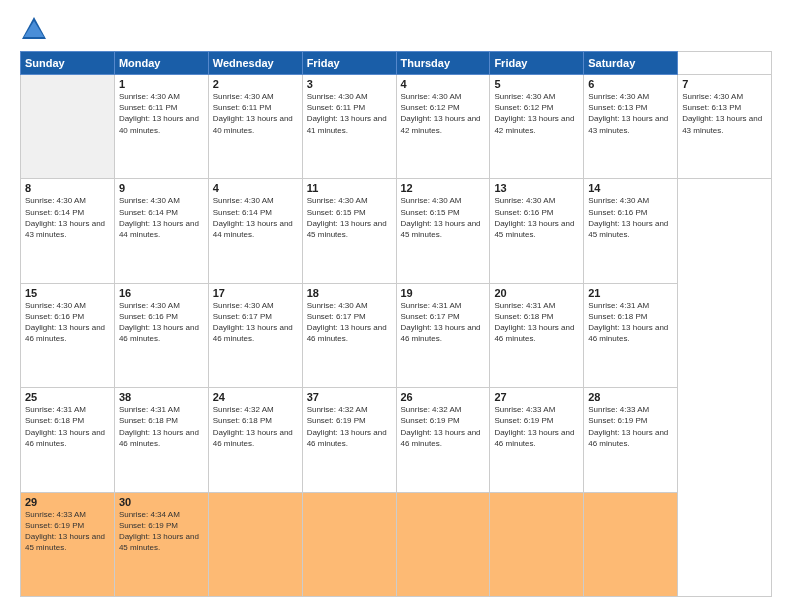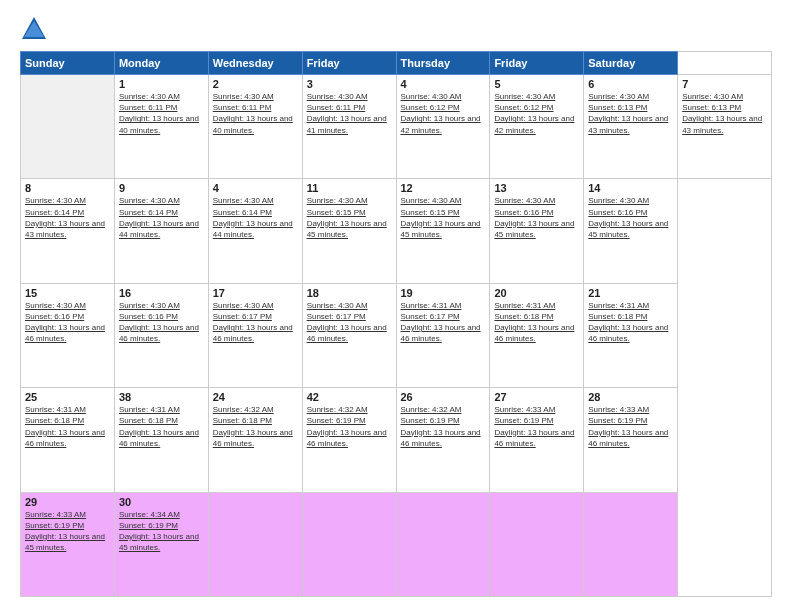--- a/index.html
+++ b/index.html
@@ -74,34 +74,33 @@
       padding: 3px 4px;
       font-size: 8.5px;
       color: #222;
       height: 82px;
       background: #fff;
     }
     .calendar td.empty {
       background: #f0f0f0;
     }
     .calendar td.last-row {
-      background: #f0abfc;
+      background: #fdba74;
     }
     .day-num {
       font-size: 11px;
       font-weight: bold;
       color: #222;
       display: block;
       margin-bottom: 1px;
     }
     .day-info {
       font-size: 8px;
       color: #333;
       line-height: 1.4;
-      text-decoration: underline;
     }
   </style>
 </head>
 <body>
 
 <div class="page">
   <div class="header">
     <div class="logo">
       <svg class="logo-icon" viewBox="0 0 28 28">
         <polygon points="14,2 26,24 2,24" fill="#1a5ea8"></polygon>
@@ -229,21 +228,21 @@
           </td>
           <td>
             <span class="day-num">38</span>
             <div class="day-info">Sunrise: 4:31 AM<br>Sunset: 6:18 PM<br>Daylight: 13 hours and 46 minutes.</div>
           </td>
           <td>
             <span class="day-num">24</span>
             <div class="day-info">Sunrise: 4:32 AM<br>Sunset: 6:18 PM<br>Daylight: 13 hours and 46 minutes.</div>
           </td>
           <td>
-            <span class="day-num">42</span>
+            <span class="day-num">37</span>
             <div class="day-info">Sunrise: 4:32 AM<br>Sunset: 6:19 PM<br>Daylight: 13 hours and 46 minutes.</div>
           </td>
           <td>
             <span class="day-num">26</span>
             <div class="day-info">Sunrise: 4:32 AM<br>Sunset: 6:19 PM<br>Daylight: 13 hours and 46 minutes.</div>
           </td>
           <td>
             <span class="day-num">27</span>
             <div class="day-info">Sunrise: 4:33 AM<br>Sunset: 6:19 PM<br>Daylight: 13 hours and 46 minutes.</div>
           </td>

